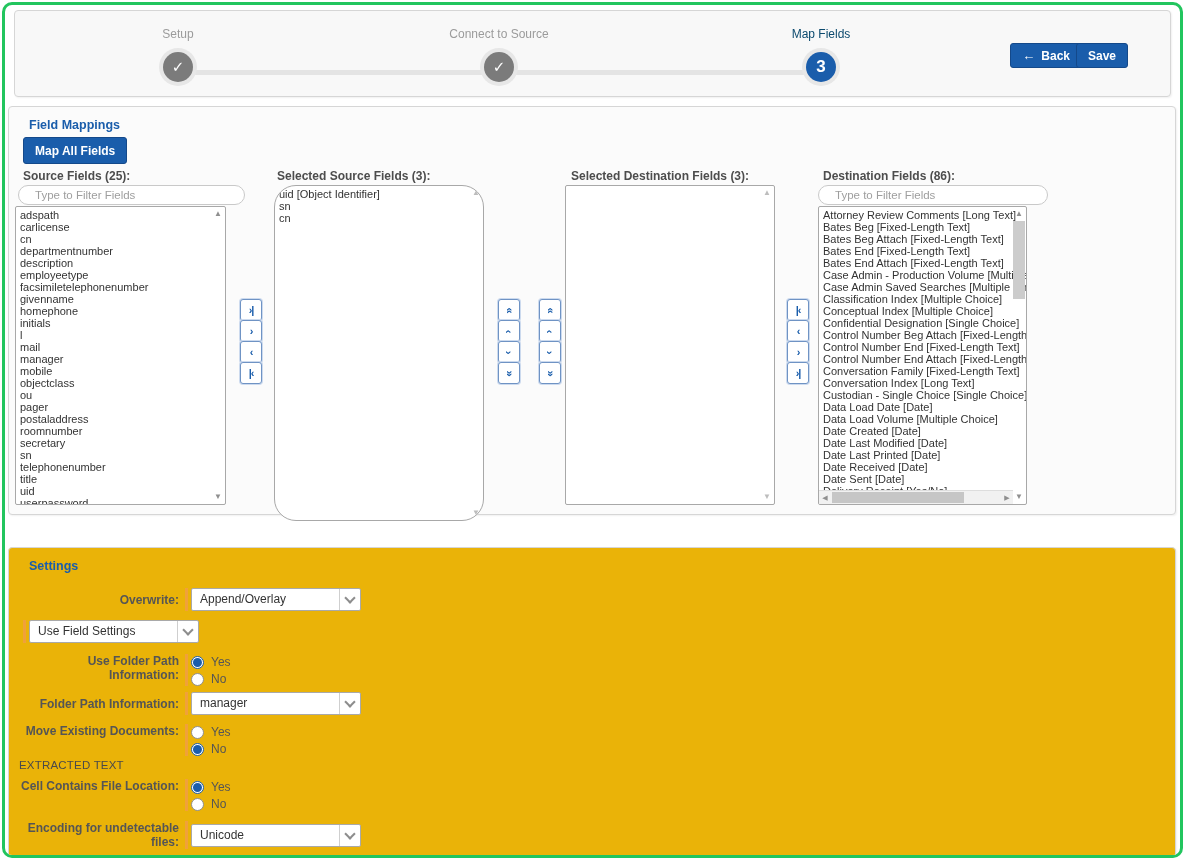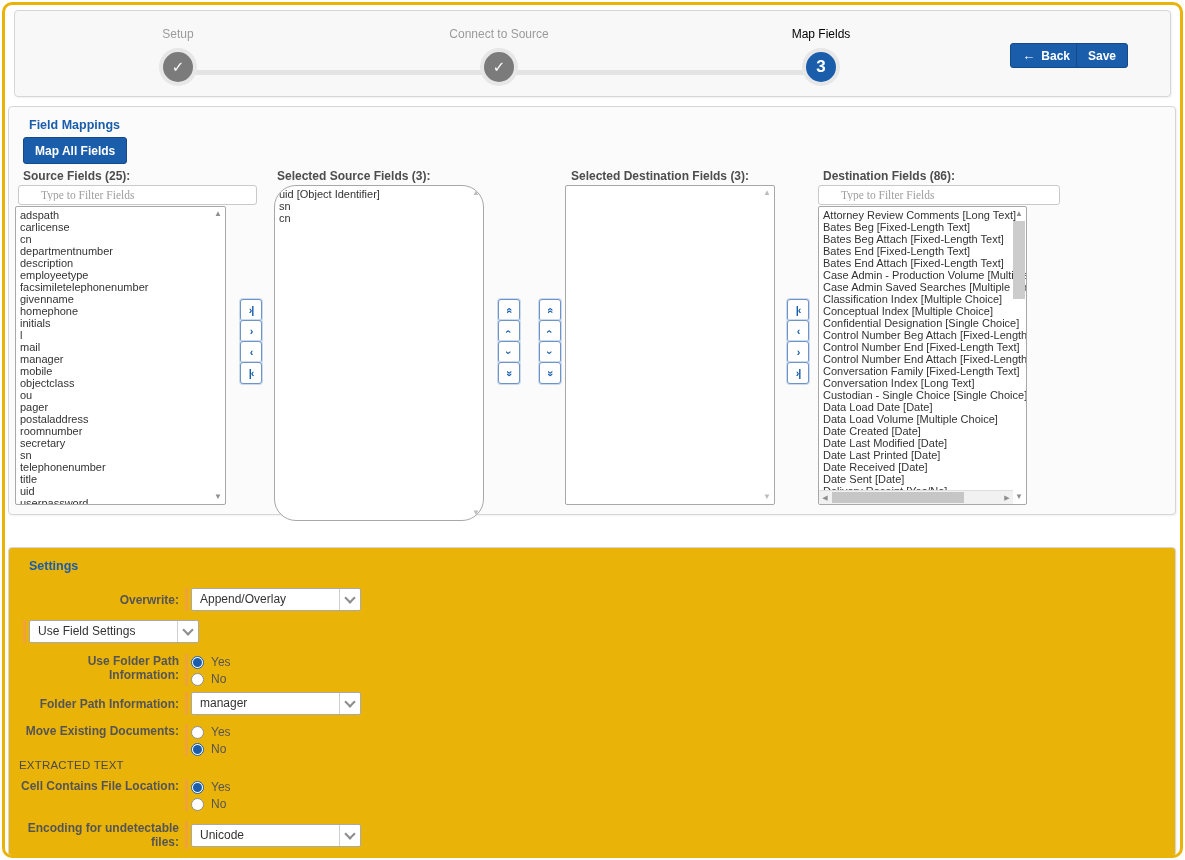--- a/index.html
+++ b/index.html
@@ -1,42 +1,42 @@
 <!DOCTYPE html>
 <html><head>
 <meta charset="utf-8">
 <style>
   html,body{margin:0;padding:0;width:1185px;height:860px;background:#fff;
     font-family:"Liberation Sans","DejaVu Sans",sans-serif;overflow:hidden;}
   .frame{position:absolute;left:2px;top:2px;width:1175px;height:850px;
-    border:3px solid #eab308;border-radius:10px;background:#ffffff;overflow:hidden;}
+    border:3px solid #22c55e;border-radius:10px;background:#ffffff;overflow:hidden;}
   .panel{position:absolute;background:#f8f8f8;border:1px solid #d6d6d6;border-radius:4px;box-shadow:1px 1px 2px rgba(0,0,0,0.06);}
   
   #wizard{left:9px;top:5px;width:1155px;height:85px;}
   .wline{position:absolute;height:5px;background:#e4e4e4;top:59px;z-index:1;}
   .wstep{position:absolute;z-index:2;width:160px;text-align:center;}
   .wlabel{font-size:12px;color:#9b9b9b;margin-bottom:11px;}
-  .wlabel.active{color:#000000;}
+  .wlabel.active{color:#0c4a6e;}
   .wcircle{width:30px;height:30px;border-radius:50%;margin:0 auto;background:#7b7b7b;
     box-shadow:0 0 0 4px #e7e7e7;display:flex;align-items:center;justify-content:center;
     color:#fff;font-size:15px;font-weight:bold;}
   .wcircle.active{background:#1a5dab;font-size:17px;}
   .btn{display:inline-flex;align-items:center;justify-content:center;background:#1a5dab;color:#fff;
     font-size:12px;font-weight:bold;border:1px solid #14498a;border-radius:3px;height:23px;
     padding:0 11px;cursor:pointer;white-space:nowrap;}
   #back-btn{position:absolute;right:88px;top:32px;}
   #save-btn{position:absolute;right:42px;top:32px;}
   .back-arrow{margin-right:6px;font-size:13px;}
   
   #mappings{left:3px;top:101px;width:1166px;height:407px;background:#fbfbfb;}
   .sec-title{position:absolute;left:14px;top:11px;font-size:12.5px;font-weight:bold;color:#1a5dab;padding-left:6px;}
   #map-all{position:absolute;left:14px;top:30px;height:25px;}
   .col-label{position:absolute;font-size:12px;font-weight:bold;color:#4d4d4d;}
-  .filter{position:absolute;height:16px;width:193px;border:1px solid #c9c9c9;border-radius:3px;
-    font-size:11.5px;padding:1px 22px;color:#444;font-family:Liberation Serif, serif;background:#fff;}
+  .filter{position:absolute;height:16px;width:193px;border:1px solid #c9c9c9;border-radius:10px;
+    font-size:11.5px;padding:1px 16px;color:#444;font-family:Liberation Sans, sans-serif;background:#fff;}
   .filter::placeholder{color:#9e9e9e;}
   .listbox{position:absolute;background:#fff;border:1px solid #a8a8a8;border-radius:2px;
     overflow:hidden;padding:2px 16px 2px 4px;box-sizing:border-box;}
   .list-item{font-size:11px;line-height:12px;color:#333;white-space:nowrap;cursor:default;}
   .vrail{position:absolute;top:0;right:0;width:14px;height:100%;text-align:center;}
   .vrail .arr{position:absolute;left:0;width:14px;font-size:8px;line-height:12px;color:#8f8f8f;}
   .vrail .arr.up{top:1px;} .vrail .arr.dn{bottom:1px;}
   .vrail.light .arr{color:#bdbdbd;}
   .vthumb{position:absolute;left:1px;top:14px;width:12px;height:78px;background:#cccccc;}
   .hrail{position:absolute;left:0;bottom:0;height:13px;background:#f1f1f1;border-top:1px solid #ddd;}

